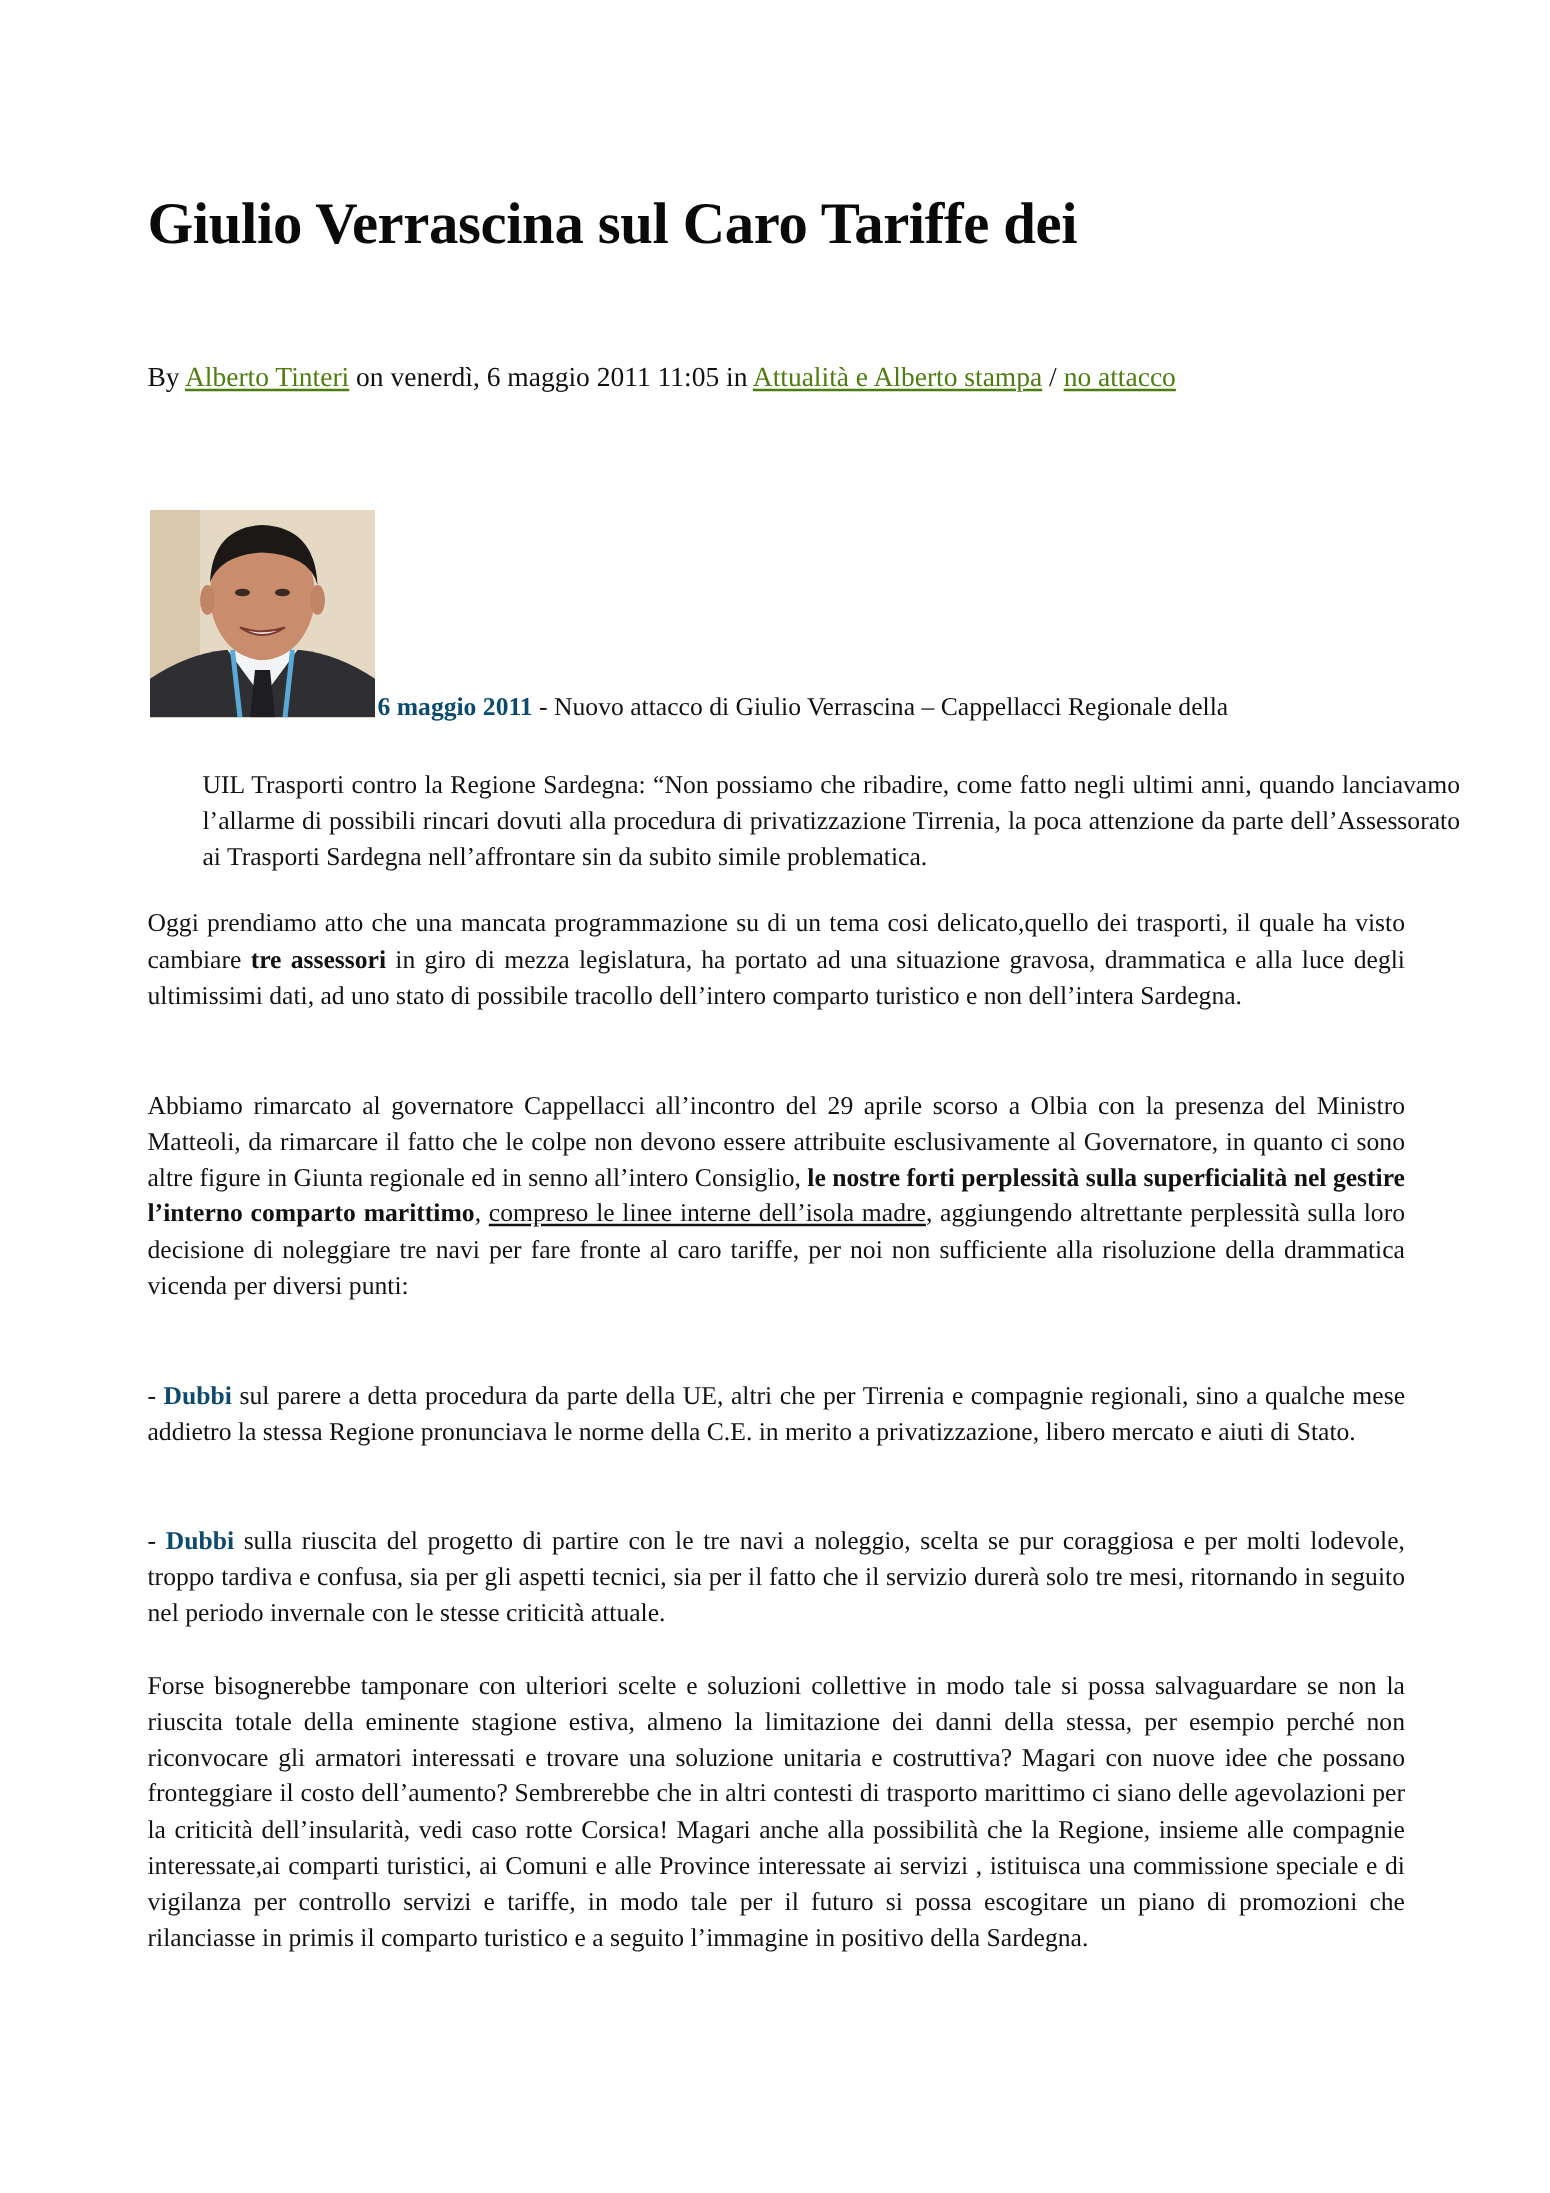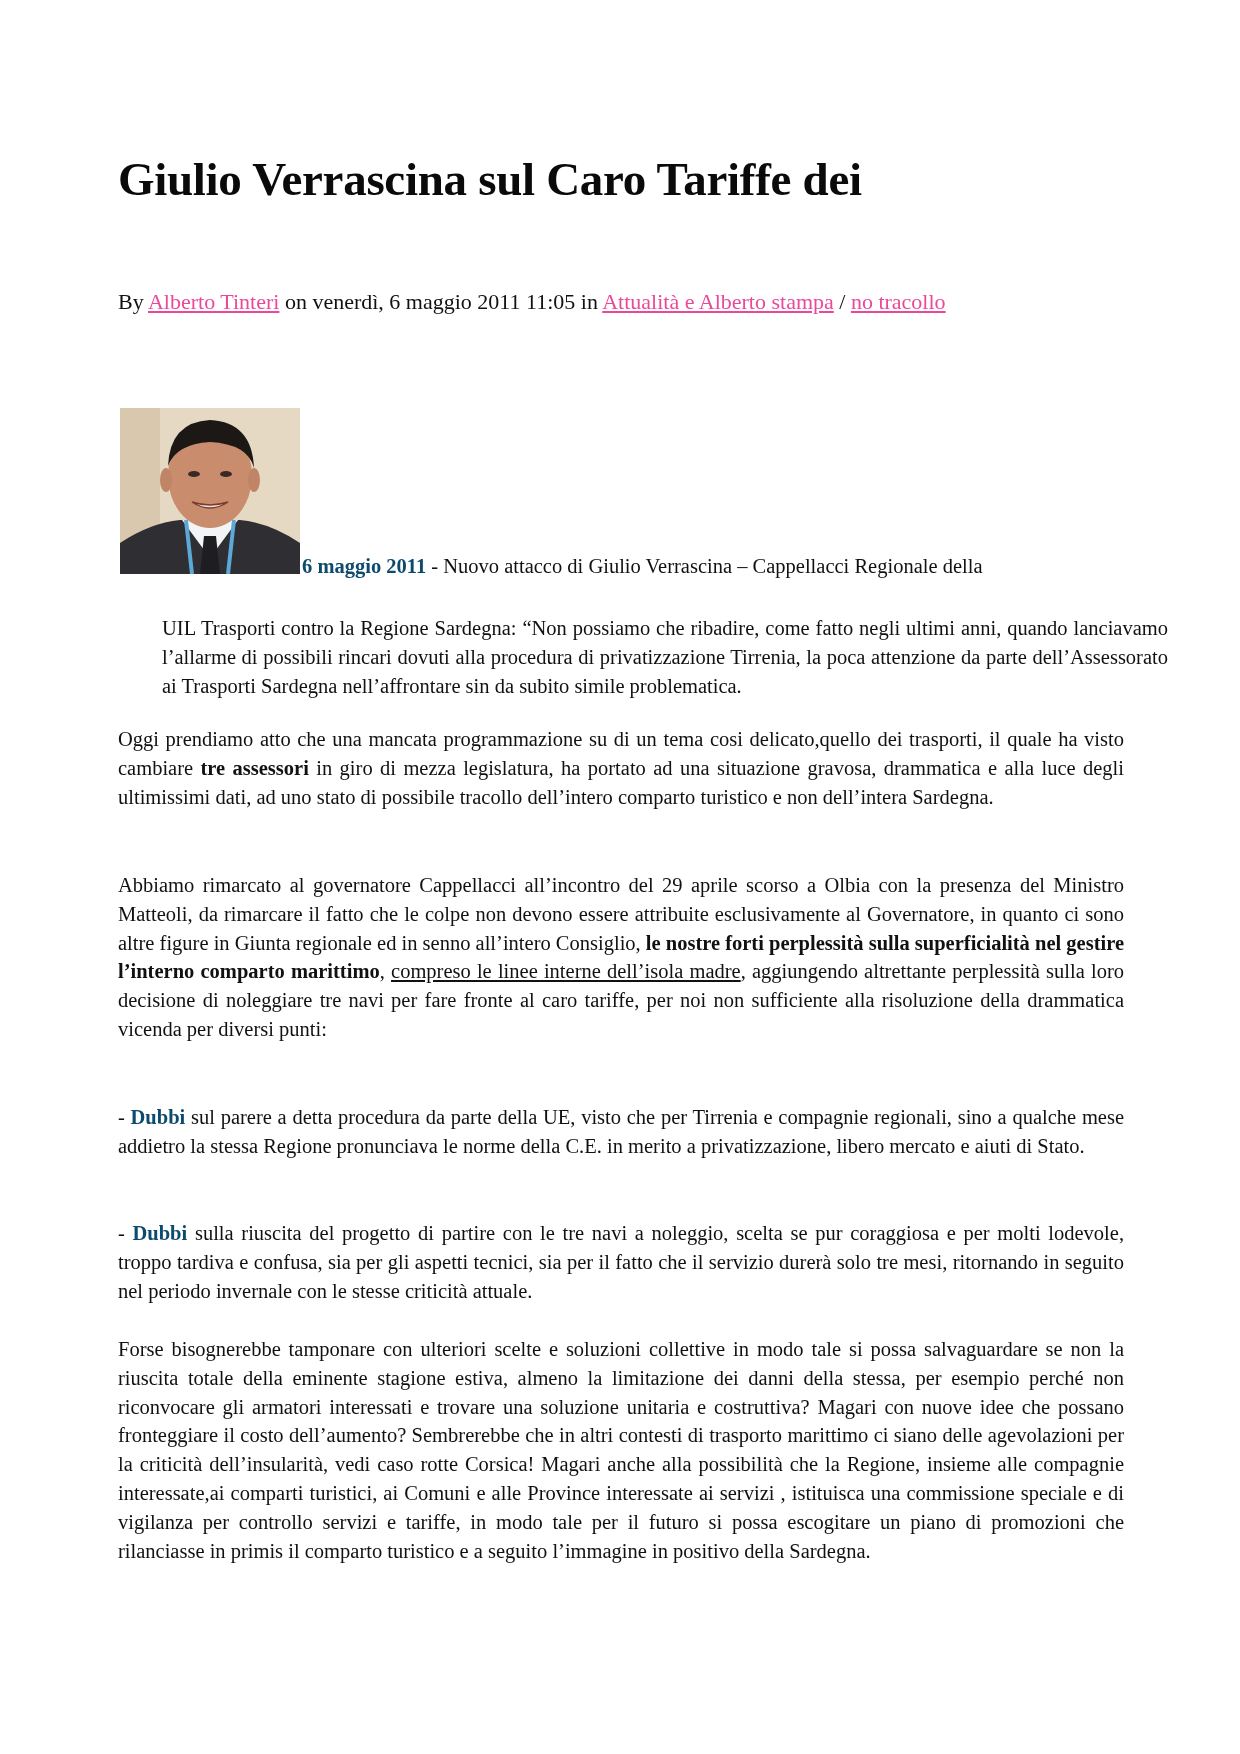--- a/index.html
+++ b/index.html
@@ -10,21 +10,21 @@
     .page { position: absolute; left: 0; top: 0; width: 1240px; height: 1754px; }
     .title {
       position: absolute; left: 118px; top: 150px; width: 1000px;
       font-size: 47px; font-weight: bold; line-height: 58px; margin: 0;
       color: #0a0a0a; letter-spacing: -0.3px;
     }
     .byline {
       position: absolute; left: 118px; top: 288px; width: 1050px;
       font-size: 22px; line-height: 28px; white-space: nowrap;
     }
-    .byline a { color: #ec4899; text-decoration: underline; }
+    .byline a { color: #4d7c0f; text-decoration: underline; }
     .photo {
       position: absolute; left: 120px; top: 408px; width: 180px; height: 166px;
       background: #e8dcc8; overflow: hidden;
     }
     .body-text {
       position: absolute; left: 118px; width: 1006px;
       font-size: 20.5px; line-height: 28.8px; text-align: justify; margin: 0;
     }
     .red { color: #0c4a6e; font-weight: bold; }
     .bold { font-weight: bold; }
@@ -36,21 +36,21 @@
 </head>
 <body>
 
 <div class="page">
 
   <h1 class="title">
     <span>Giulio Verrascina sul Caro Tariffe dei</span><br>
   </h1>
 
   <div class="byline">
-    <span>By </span><a href="#">Alberto Tinteri</a><span> on venerdì, 6 maggio 2011 11:05 in </span><a href="#">Attualità e Alberto stampa</a><span> / </span><a href="#">no tracollo</a>
+    <span>By </span><a href="#">Alberto Tinteri</a><span> on venerdì, 6 maggio 2011 11:05 in </span><a href="#">Attualità e Alberto stampa</a><span> / </span><a href="#">no attacco</a>
   </div>
 
   <div class="photo" title="Giulio Verrascina portrait">
     <svg width="180" height="166" viewBox="0 0 180 166">
       <rect x="0" y="0" width="180" height="166" fill="#e6d9c4"></rect>
       <rect x="0" y="0" width="40" height="166" fill="#d9c7ae"></rect>
       <path d="M0 166 L0 135 Q30 115 60 112 L120 112 Q150 115 180 135 L180 166 Z" fill="#2f2f33"></path>
       <path d="M62 112 L90 150 L118 112 Z" fill="#f2f4f6"></path>
       <path d="M84 128 L96 128 L100 166 L80 166 Z" fill="#1e1e22"></path>
       <path d="M66 112 L72 166" stroke="#5aa9d6" stroke-width="4"></path>
@@ -73,21 +73,21 @@
 
   <p class="body-text" style="top:725px;">
     <span>Oggi prendiamo atto che una mancata programmazione su di un tema cosi delicato,quello dei trasporti, il quale  ha visto cambiare </span><span class="bold">tre assessori</span><span> in giro di mezza legislatura, ha portato ad una situazione gravosa, drammatica e alla luce degli ultimissimi dati, ad uno stato di possibile tracollo dell’intero comparto turistico e non dell’intera Sardegna.</span>
   </p>
 
   <p class="body-text" style="top:871px;">
     <span>Abbiamo rimarcato al governatore Cappellacci all’incontro del 29 aprile scorso a Olbia con la presenza del Ministro Matteoli,  da rimarcare il fatto che le colpe non devono essere attribuite esclusivamente al Governatore, in quanto ci sono altre figure in Giunta regionale ed in senno all’intero Consiglio, </span><span class="bold">le nostre forti perplessità  sulla superficialità nel gestire l’interno comparto marittimo</span><span>, </span><span class="ul">compreso le linee interne dell’isola madre</span><span>, aggiungendo altrettante perplessità sulla loro decisione di noleggiare tre navi per fare fronte al caro tariffe, per noi non  sufficiente alla risoluzione della drammatica vicenda per diversi punti:</span>
   </p>
 
   <p class="body-text" style="top:1103px;">
-    <span>- </span><span class="red">Dubbi</span><span> sul parere a detta procedura da parte della UE, visto che per Tirrenia e compagnie regionali, sino a qualche mese addietro la stessa Regione pronunciava le norme della C.E. in merito a privatizzazione, libero mercato e aiuti di Stato.</span>
+    <span>- </span><span class="red">Dubbi</span><span> sul parere a detta procedura da parte della UE, altri che per Tirrenia e compagnie regionali, sino a qualche mese addietro la stessa Regione pronunciava le norme della C.E. in merito a privatizzazione, libero mercato e aiuti di Stato.</span>
   </p>
 
   <p class="body-text" style="top:1219px;">
     <span>- </span><span class="red">Dubbi</span><span> sulla riuscita del progetto di partire con le tre navi a noleggio,  scelta se pur coraggiosa e per molti lodevole, troppo tardiva e confusa, sia per gli aspetti tecnici, sia per il fatto che il servizio durerà solo tre mesi, ritornando in seguito nel periodo invernale con le stesse criticità attuale.</span>
   </p>
 
   <p class="body-text" style="top:1335px;">Forse bisognerebbe  tamponare con ulteriori scelte  e soluzioni  collettive in modo tale si possa salvaguardare se non la riuscita totale della eminente stagione estiva, almeno la limitazione dei danni della stessa, per esempio perché non riconvocare gli armatori interessati e trovare una soluzione unitaria e costruttiva? Magari con nuove idee che possano fronteggiare il costo dell’aumento? Sembrerebbe che in altri contesti di trasporto marittimo ci siano delle agevolazioni per la criticità dell’insularità, vedi caso rotte Corsica!  Magari anche alla possibilità che la Regione, insieme alle compagnie interessate,ai comparti turistici, ai Comuni e alle Province interessate ai servizi , istituisca una commissione speciale e di vigilanza per controllo servizi e tariffe, in modo tale per il futuro si possa escogitare un piano di promozioni che rilanciasse in primis il comparto turistico e a seguito l’immagine in positivo della Sardegna.</p>
 
 </div>
 

